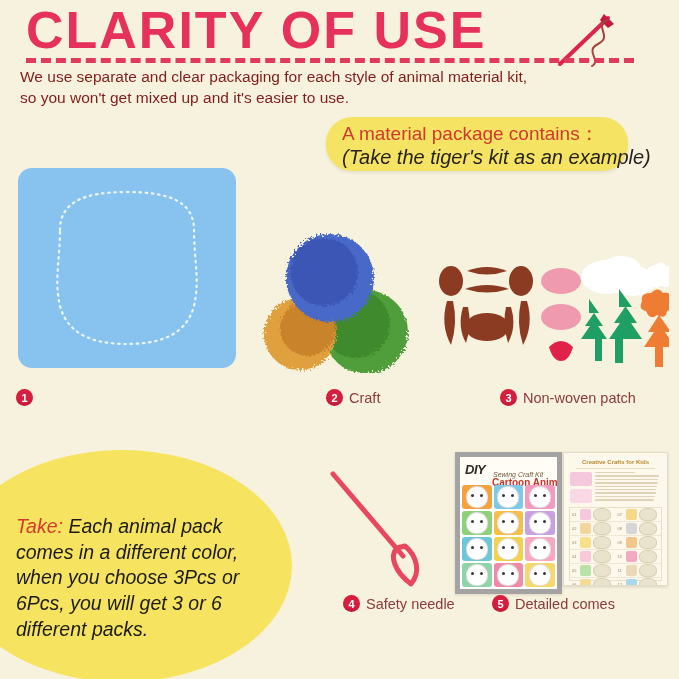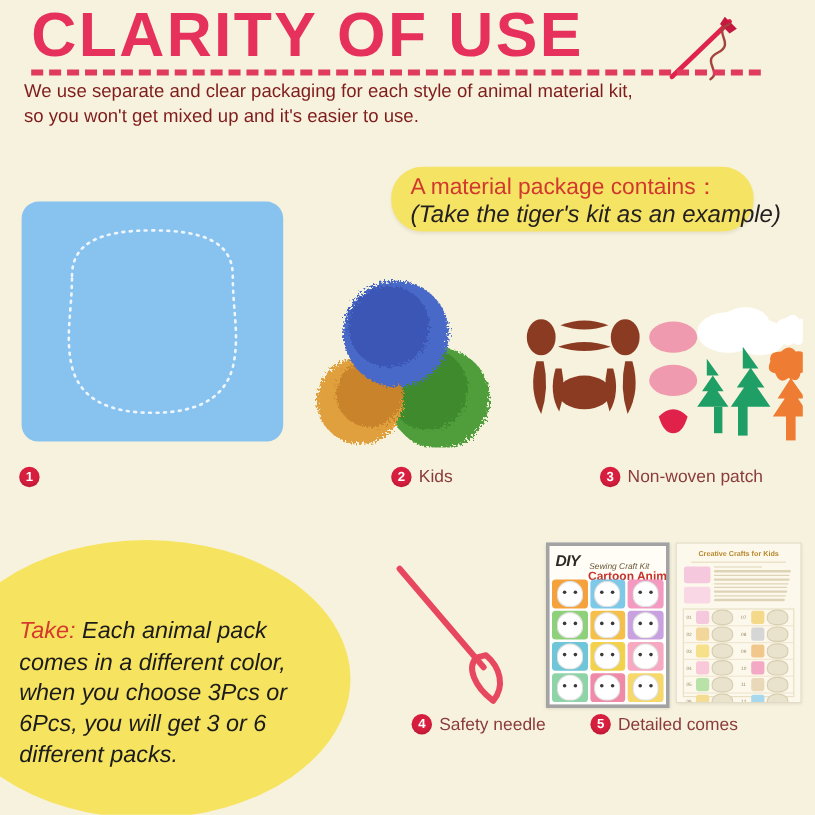--- a/index.html
+++ b/index.html
@@ -26,21 +26,20 @@
   .subtitle{
     position:absolute;left:20px;top:66px;width:560px;
     color:#7f1d1d;font-size:15.5px;line-height:1.38;
   }
 
   
   .callout{
     position:absolute;left:326px;top:117px;width:302px;height:54px;
     background:#f5e463;border-radius:26px;
     box-shadow:0 2px 3px rgba(0,0,0,.07);
-    margin-top:22px;
   }
   .callout-title{
     position:absolute;left:16px;top:4px;
     font-size:19px;color:#d1392f;white-space:nowrap;
   }
   .callout-sub{
     position:absolute;left:16px;top:29px;
     font-size:20px;font-style:italic;color:#231f20;white-space:nowrap;
   }
 
@@ -67,21 +66,21 @@
 
   
   .patches{position:absolute;left:437px;top:255px;width:232px;height:115px;}
 
   
   .needle-item{position:absolute;left:325px;top:468px;width:120px;height:122px;}
 
   
   .manual-cover{
     position:absolute;left:455px;top:452px;width:97px;height:132px;
-    background:#ffffff;border:3px solid #a3a3a3;
+    background:#ffffff;border:5px solid #a3a3a3;
     box-shadow:0 1px 3px rgba(0,0,0,.13);overflow:hidden;
   }
   .manual-sheet{
     position:absolute;left:563px;top:452px;width:103px;height:132px;
     background:#fdf8ec;border:1px solid #e2dcc6;
     box-shadow:0 1px 3px rgba(0,0,0,.13);overflow:hidden;
   }
   .mc-head{
     position:absolute;left:0;top:0;width:100%;height:27px;
     background:#fffdf6;
@@ -375,21 +374,21 @@
           </div>
         </div>
       </div>
   </div>
 
   <div class="cap cap1">
     <span class="badge">1</span>
   </div>
   <div class="cap cap2">
     <span class="badge">2</span>
-    <span>Kids</span>
+    <span>Craft</span>
   </div>
   <div class="cap cap3">
     <span class="badge">3</span>
     <span>Non-woven patch</span>
   </div>
   <div class="cap cap4">
     <span class="badge">4</span>
     <span>Safety needle</span>
   </div>
   <div class="cap cap5">

